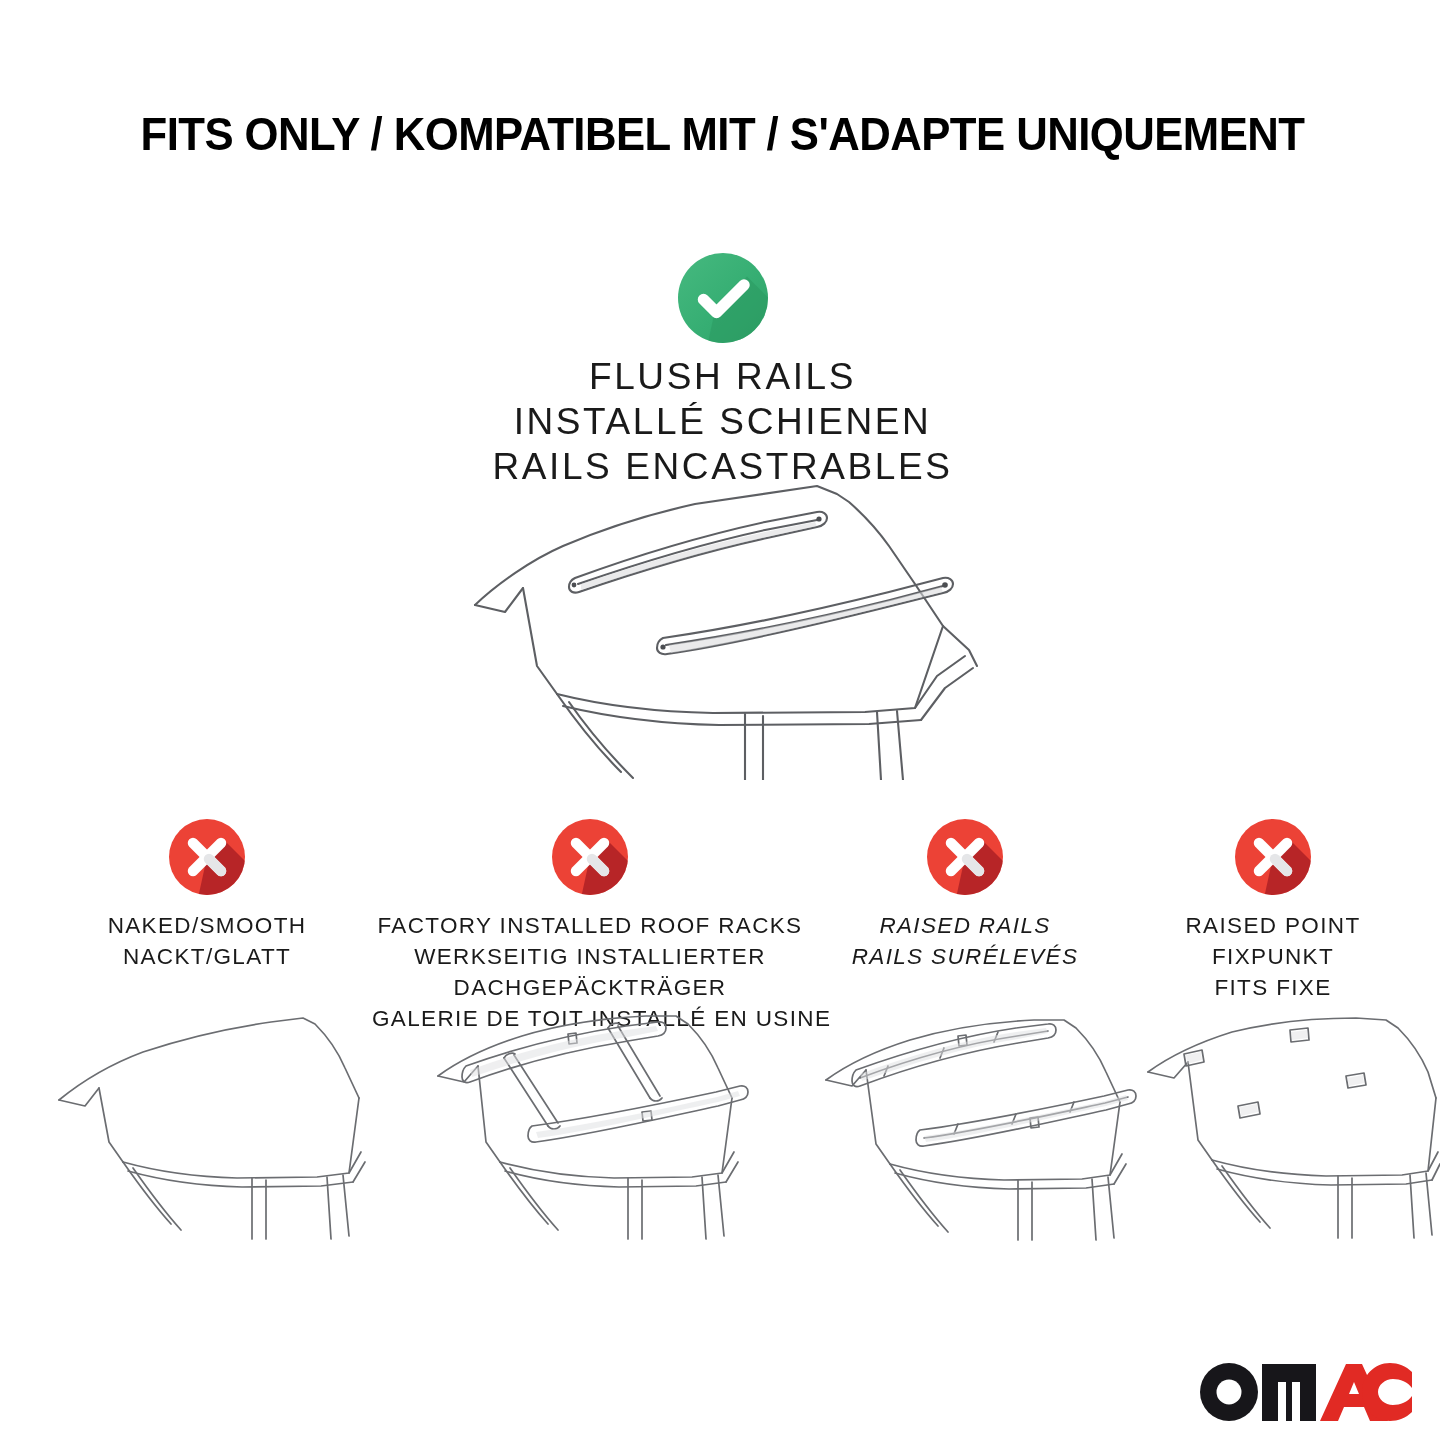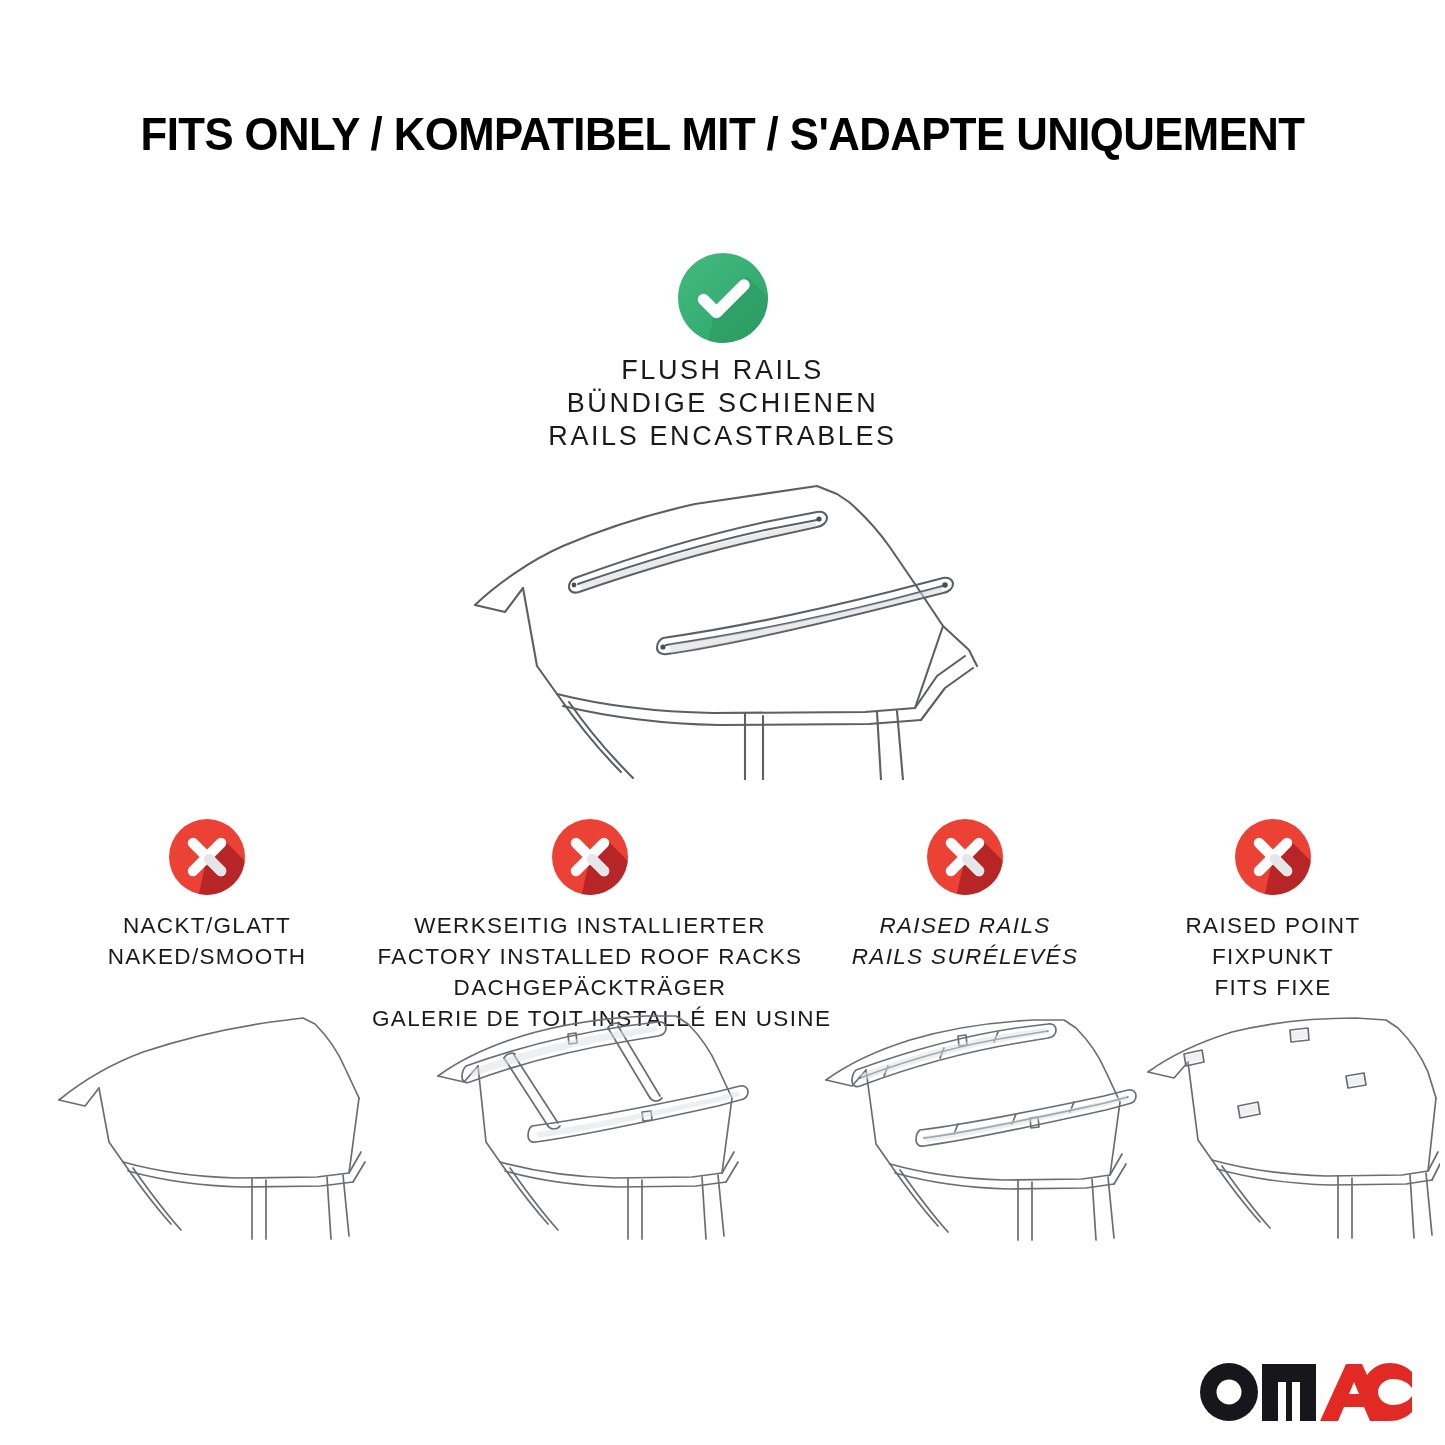--- a/index.html
+++ b/index.html
@@ -16,21 +16,21 @@
   }
 
   
   .hero{position:absolute;left:0;top:252px;width:1445px;}
   .badge-wrap{width:1445px;text-align:center;height:96px;}
   .badge{display:inline-block;width:92px;height:92px;position:relative;}
   .badge svg{display:block;width:92px;height:92px;}
 
   .hero-lines{width:1445px;text-align:center;margin-top:6px;}
   .hero-line{
-    font-size:27px;font-weight:300;letter-spacing:2.6px;
+    font-size:37px;font-weight:300;letter-spacing:2.6px;
     line-height:1.22;color:#1a1a1a;white-space:nowrap;
     font-family:"Liberation Sans",sans-serif;
   }
 
   
   .hero-art{position:absolute;left:445px;top:228px;width:570px;height:300px;}
   .hero-art svg{display:block;width:570px;height:300px;}
 
   
   .cols{position:absolute;left:0;top:818px;width:1445px;height:470px;}
@@ -82,21 +82,21 @@
         <g clip-path="url(#grnClip)">
           <path d="M38.5 56 L70 24.5 L95 49.5 L95 95 L30 95 Z" fill="#2c9b62" opacity="0.62"></path>
         </g>
         <path d="M26.5 47.5 L39.5 60.5 L67 33" fill="none" stroke="#ffffff" stroke-width="11.5" stroke-linecap="round" stroke-linejoin="round"></path>
       </svg>
     </span>
   </div>
 
   <div class="hero-lines">
     <div class="hero-line">FLUSH RAILS</div>
-    <div class="hero-line">BÜNDIGE SCHIENEN</div>
+    <div class="hero-line">INSTALLÉ SCHIENEN</div>
     <div class="hero-line">RAILS ENCASTRABLES</div>
   </div>
 
   <div class="hero-art">
     <svg viewBox="0 0 570 300" xmlns="http://www.w3.org/2000/svg">
       <g fill="none" stroke="#5d5f63" stroke-width="2.1" stroke-linejoin="round" stroke-linecap="round">
 
         <path d="M30 125 C52 104 86 80 118 66 C160 48 205 34 250 24
                  L372 6 L392 14 L404 22
                  C420 36 434 52 444 66
@@ -162,22 +162,22 @@
             <line x1="25" y1="25" x2="53" y2="53"></line>
             <line x1="53" y1="25" x2="25" y2="53"></line>
           </g>
           <g stroke="#e3e4e6" stroke-width="10.5" stroke-linecap="round" opacity="0.9">
             <line x1="41" y1="41" x2="53" y2="53"></line>
           </g>
         </svg>
       </span>
     </div>
     <div class="col-lines">
+      <div class="col-line">NAKED/SMOOTH</div>
       <div class="col-line">NACKT/GLATT</div>
-      <div class="col-line">NAKED/SMOOTH</div>
     </div>
     <div class="col-art" style="top:196px">
       <svg width="320" height="230" viewBox="0 0 320 230" xmlns="http://www.w3.org/2000/svg">
         <g fill="none" stroke="#6b6d71" stroke-width="1.7" stroke-linejoin="round" stroke-linecap="round">
           <path d="M12 86 C34 68 64 50 96 38 C138 24 182 14 224 8
                    L256 4 L268 10 C282 24 292 40 298 54 L312 84"></path>
           <path d="M12 86 L38 92 L52 74"></path>
           <path d="M52 74 L62 128 L76 148"></path>
           <path d="M76 148 C90 168 106 190 124 210"></path>
           <path d="M86 154 C100 174 116 196 134 216"></path>
@@ -211,22 +211,22 @@
             <line x1="25" y1="25" x2="53" y2="53"></line>
             <line x1="53" y1="25" x2="25" y2="53"></line>
           </g>
           <g stroke="#e3e4e6" stroke-width="10.5" stroke-linecap="round" opacity="0.9">
             <line x1="41" y1="41" x2="53" y2="53"></line>
           </g>
         </svg>
       </span>
     </div>
     <div class="col-lines">
+      <div class="col-line">FACTORY INSTALLED ROOF RACKS</div>
       <div class="col-line">WERKSEITIG INSTALLIERTER</div>
-      <div class="col-line">FACTORY INSTALLED ROOF RACKS</div>
       <div class="col-line">DACHGEPÄCKTRÄGER</div>
       <div class="col-line">GALERIE DE TOIT INSTALLÉ EN USINE</div>
     </div>
     <div class="col-art" style="top:196px">
       <svg width="340" height="230" viewBox="0 0 340 230" xmlns="http://www.w3.org/2000/svg">
         <g fill="none" stroke="#6b6d71" stroke-width="1.7" stroke-linejoin="round" stroke-linecap="round">
 
           <path d="M18 62 C40 46 70 32 102 22 C142 10 186 4 226 2
                    L256 2 L268 10 C282 24 292 40 298 54 L312 84"></path>
           <path d="M18 62 L44 68 L58 52"></path>

